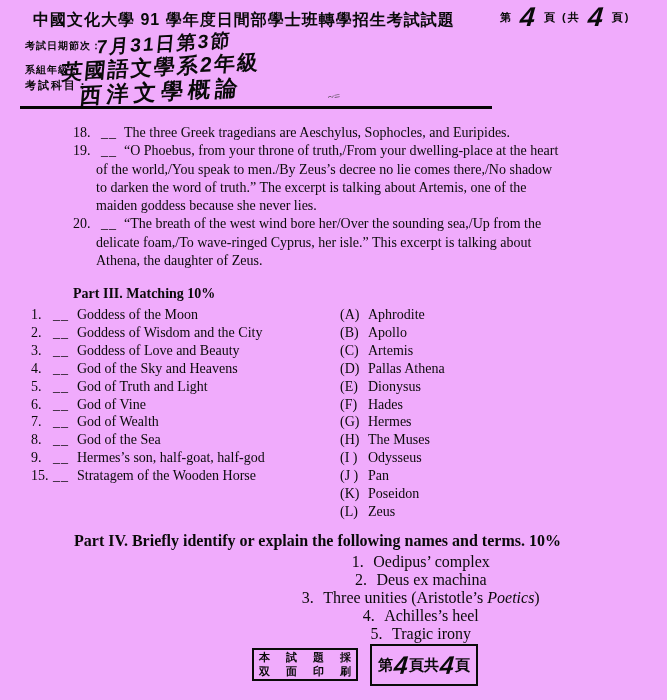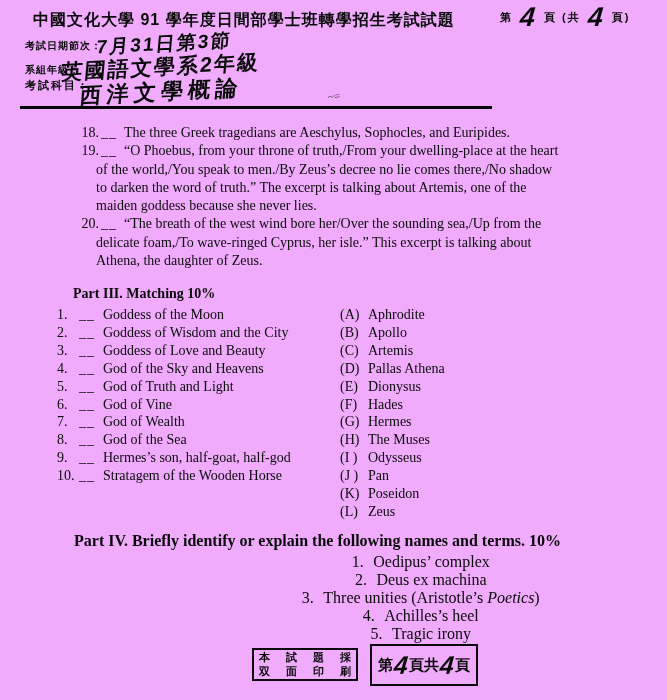--- a/index.html
+++ b/index.html
@@ -55,30 +55,30 @@
   .smudge {
     position:absolute; left:328px; top:90px;
     font-size:11px; color:#444; transform:rotate(-8deg);
   }
 
   
   .questions {
     position:absolute; left:73px; top:124px; width:560px;
     font-size:14px; line-height:18.3px;
   }
-  .q-num { display:inline-block; min-width:26px;text-align:right; }
+  .q-num { display:inline-block; min-width:26px; }
   .q-blank { display:inline-block; margin:0 7px 0 2px; letter-spacing:1px; }
   .q-cont { padding-left:23px; }
 
   .part3 { position:absolute; left:0; top:285px; width:649px;
            font-size:14px; line-height:18px; }
   .part-heading { font-weight:bold; white-space:nowrap; }
   .p3-heading { padding-left:73px; }
   .match { position:relative; margin-top:3px; }
-  .match-left { padding-left:57px; }
+  .match-left { padding-left:31px; }
   .m-row { line-height:17.9px; white-space:nowrap; }
   .m-num { display:inline-block; min-width:20px; }
   .m-blank { display:inline-block; margin:0 8px 0 2px; letter-spacing:1px; }
   .match-right { position:absolute; left:340px; top:0; }
   .o-row { line-height:17.9px; white-space:nowrap; }
   .o-letter { display:inline-block; min-width:28px; }
 
   .part4 { position:absolute; left:4px; top:532px; width:667px;
            font-size:16px; line-height:18px; }
   .p4-heading { padding-left:70px; }
@@ -176,21 +176,21 @@
       <div class="match-left">
         <div class="m-row"><span class="m-num">1.</span><span class="m-blank">__</span><span>Goddess of the Moon</span></div>
         <div class="m-row"><span class="m-num">2.</span><span class="m-blank">__</span><span>Goddess of Wisdom and the City</span></div>
         <div class="m-row"><span class="m-num">3.</span><span class="m-blank">__</span><span>Goddess of Love and Beauty</span></div>
         <div class="m-row"><span class="m-num">4.</span><span class="m-blank">__</span><span>God of the Sky and Heavens</span></div>
         <div class="m-row"><span class="m-num">5.</span><span class="m-blank">__</span><span>God of Truth and Light</span></div>
         <div class="m-row"><span class="m-num">6.</span><span class="m-blank">__</span><span>God of Vine</span></div>
         <div class="m-row"><span class="m-num">7.</span><span class="m-blank">__</span><span>God of Wealth</span></div>
         <div class="m-row"><span class="m-num">8.</span><span class="m-blank">__</span><span>God of the Sea</span></div>
         <div class="m-row"><span class="m-num">9.</span><span class="m-blank">__</span><span>Hermes’s son, half-goat, half-god</span></div>
-        <div class="m-row"><span class="m-num">10.</span><span class="m-blank">__</span><span>Stratagem of the Wooden Horse</span></div>
+        <div class="m-row"><span class="m-num">15.</span><span class="m-blank">__</span><span>Stratagem of the Wooden Horse</span></div>
       </div>
 
       <div class="match-right">
         <div class="o-row"><span class="o-letter">(A)</span><span>Aphrodite</span></div>
         <div class="o-row"><span class="o-letter">(B)</span><span>Apollo</span></div>
         <div class="o-row"><span class="o-letter">(C)</span><span>Artemis</span></div>
         <div class="o-row"><span class="o-letter">(D)</span><span>Pallas Athena</span></div>
         <div class="o-row"><span class="o-letter">(E)</span><span>Dionysus</span></div>
         <div class="o-row"><span class="o-letter">(F)</span><span>Hades</span></div>
         <div class="o-row"><span class="o-letter">(G)</span><span>Hermes</span></div>

